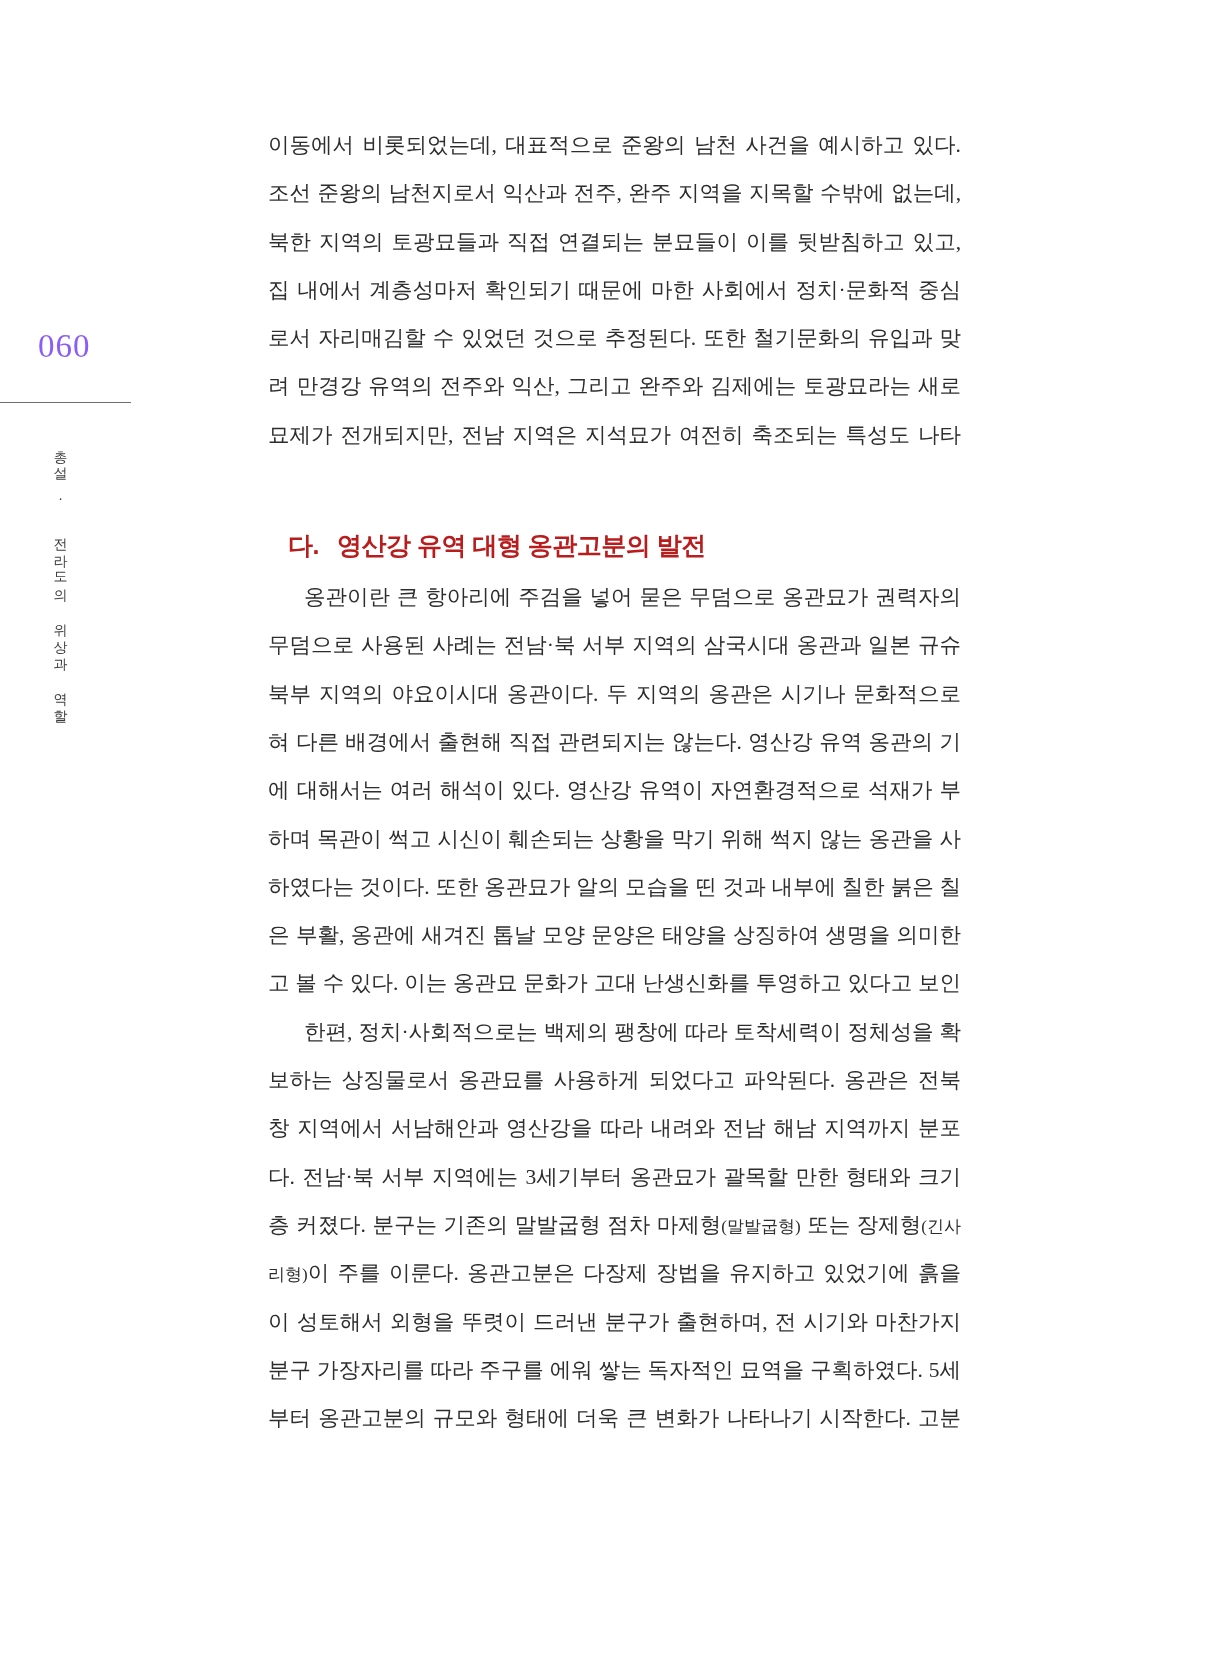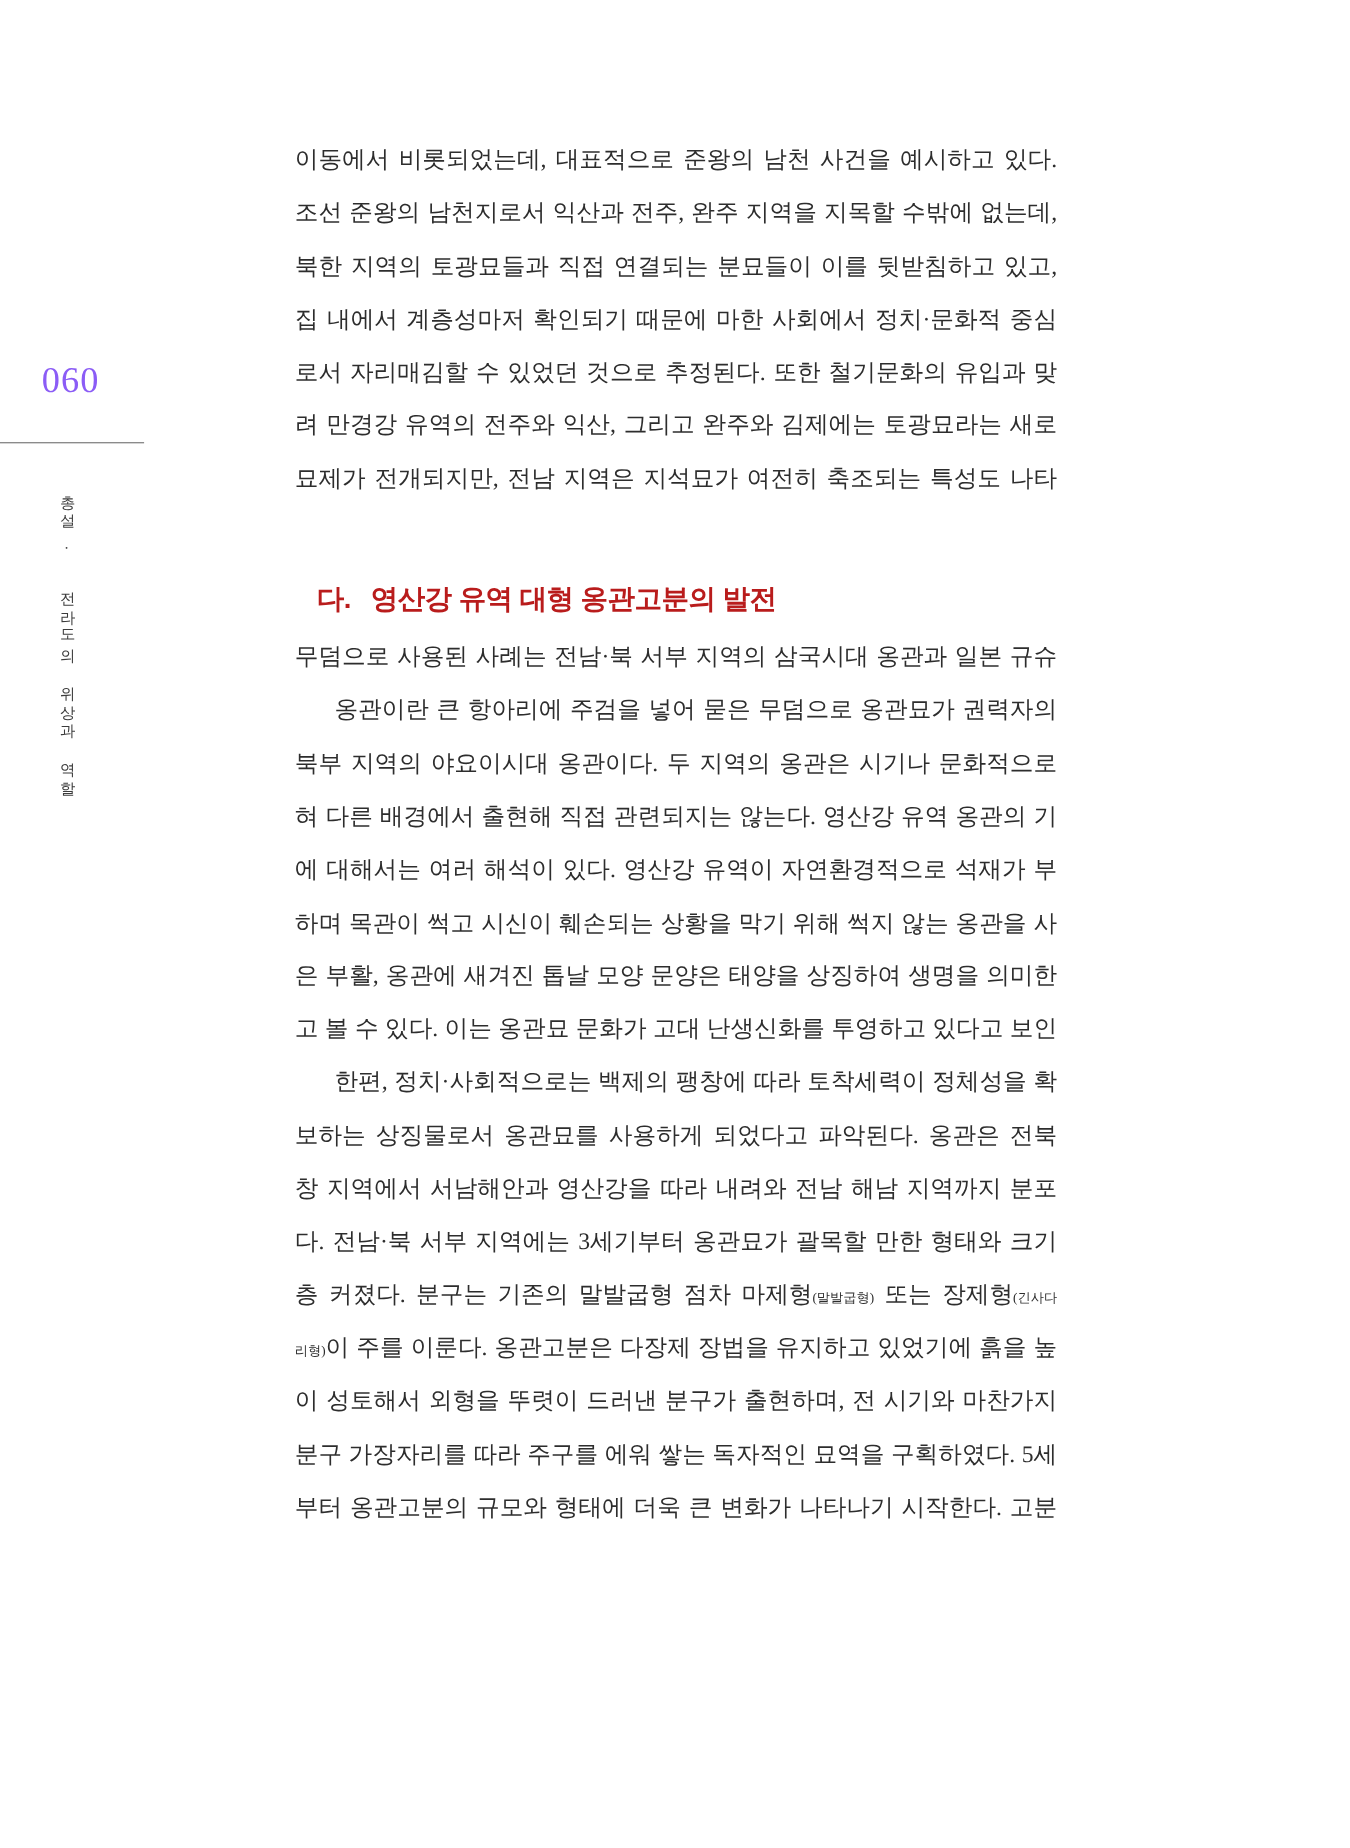--- a/index.html
+++ b/index.html
@@ -57,21 +57,21 @@
     line-height: 48.3px;
     text-align: justify;
     text-align-last: justify;
     height: 48.3px;
     overflow: hidden;
   }
   .para .line.indent {
     text-indent: 36px;
   }
   .para .line .small {
-    font-size: 12px;
+    font-size: 17px;
   }
   .section-heading {
     margin: 70px 0 12px 20px;
     font-family: "Liberation Sans", "DejaVu Sans", sans-serif;
     font-weight: 700;
     font-size: 25px;
     line-height: 32px;
     letter-spacing: -0.5px;
   }
   .section-heading .h-label {
@@ -100,26 +100,27 @@
         <div class="line"><span>로서 자리매김할 수 있었던 것으로 추정된다. 또한 철기문화의 유입과 맞물</span></div>
         <div class="line"><span>려 만경강 유역의 전주와 익산, 그리고 완주와 김제에는 토광묘라는 새로운</span></div>
         <div class="line"><span>묘제가 전개되지만, 전남 지역은 지석묘가 여전히 축조되는 특성도 나타난다.</span></div>
       </div>
 
     <h3 class="section-heading" style="color: #b91c1c;">
       <span class="h-label">다.</span><span>영산강 유역 대형 옹관고분의 발전</span>
     </h3>
 
     <div class="para">
+        <div class="line indent"><span>옹관이란 큰 항아리에 주검을 넣어 묻은 무덤으로 옹관묘가 권력자의</span></div>
         <div class="line"><span>무덤으로 사용된 사례는 전남·북 서부 지역의 삼국시대 옹관과 일본 규슈</span></div>
-        <div class="line indent"><span>옹관이란 큰 항아리에 주검을 넣어 묻은 무덤으로 옹관묘가 권력자의</span></div>
         <div class="line"><span>북부 지역의 야요이시대 옹관이다. 두 지역의 옹관은 시기나 문화적으로 전</span></div>
         <div class="line"><span>혀 다른 배경에서 출현해 직접 관련되지는 않는다. 영산강 유역 옹관의 기원</span></div>
         <div class="line"><span>에 대해서는 여러 해석이 있다. 영산강 유역이 자연환경적으로 석재가 부족</span></div>
         <div class="line"><span>하며 목관이 썩고 시신이 훼손되는 상황을 막기 위해 썩지 않는 옹관을 사용</span></div>
+        <div class="line"><span>하였다는 것이다. 또한 옹관묘가 알의 모습을 띤 것과 내부에 칠한 붉은 칠</span></div>
         <div class="line"><span>은 부활, 옹관에 새겨진 톱날 모양 문양은 태양을 상징하여 생명을 의미한다</span></div>
         <div class="line"><span>고 볼 수 있다. 이는 옹관묘 문화가 고대 난생신화를 투영하고 있다고 보인다.</span></div>
       </div>
 
     <div class="para">
         <div class="line indent"><span>한편, 정치·사회적으로는 백제의 팽창에 따라 토착세력이 정체성을 확</span></div>
         <div class="line"><span>보하는 상징물로서 옹관묘를 사용하게 되었다고 파악된다. 옹관은 전북 고</span></div>
         <div class="line"><span>창 지역에서 서남해안과 영산강을 따라 내려와 전남 해남 지역까지 분포한</span></div>
         <div class="line"><span>다. 전남·북 서부 지역에는 3세기부터 옹관묘가 괄목할 만한 형태와 크기로</span></div>
         <div class="line"><span>층 커졌다. 분구는 기존의 말발굽형 점차 마제형</span><span class="small">(말발굽형)</span><span> 또는 장제형</span><span class="small">(긴사다</span></div>

